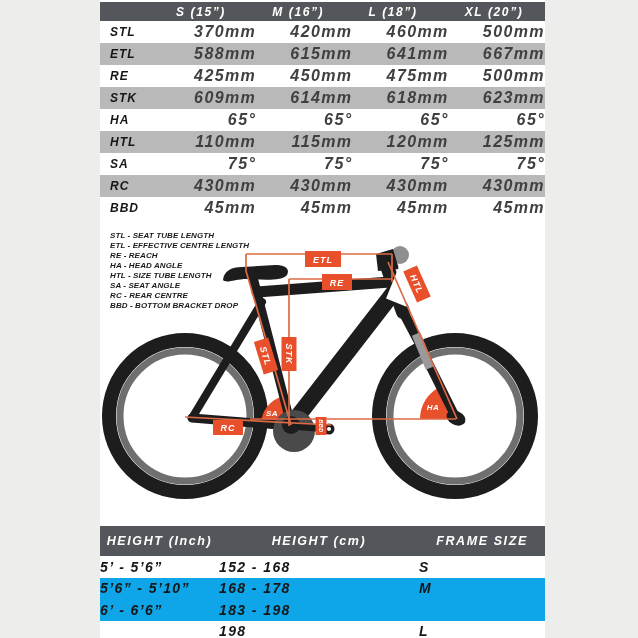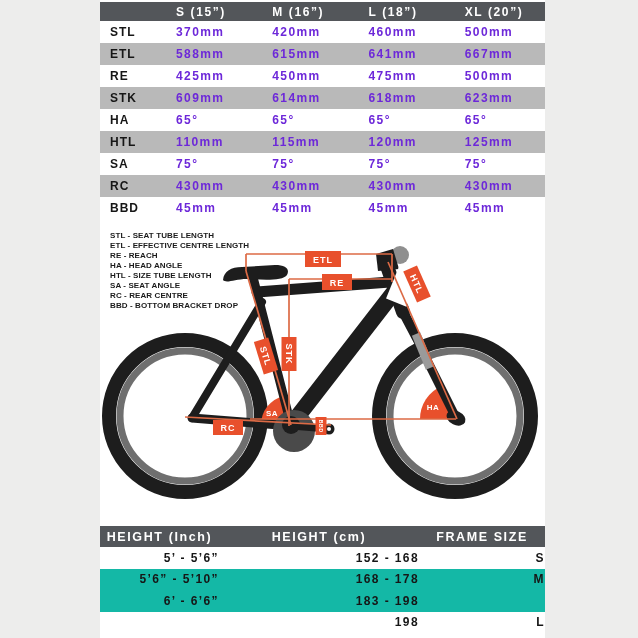--- a/index.html
+++ b/index.html
@@ -1,42 +1,42 @@
 <!DOCTYPE html>
 <html><head>
 <meta charset="utf-8">
 <style>
   html,body{margin:0;padding:0;width:638px;height:638px;overflow:hidden;
     background:#ededec;font-family:"Liberation Sans",sans-serif;}
-  .page{position:relative;width:638px;height:638px;}
+  .page{position:relative;width:638px;height:638px;font-style:italic;}
   .sheet{position:absolute;left:100px;top:0;width:445px;height:638px;background:#ffffff;overflow:hidden;}
 
   
   .geo-table{position:absolute;left:0;top:2px;width:445px;}
   .g-header{display:grid;grid-template-columns:60px repeat(4,1fr);height:19px;background:#53565a;align-items:center;}
   .g-hcell{color:#fff;font-weight:bold;font-size:12px;letter-spacing:1.6px;padding-left:16px;white-space:nowrap;}
   .g-row{display:grid;grid-template-columns:60px repeat(4,1fr);height:22px;align-items:center;background:#fff;}
   .g-row.stripe{background:#b9b9b9;}
   .g-label{font-weight:bold;font-size:12px;letter-spacing:1px;color:#161616;padding-left:10px;}
-  .g-val{font-weight:bold;font-size:12px;letter-spacing:1.4px;color:#6d28d9;padding-left:16px;white-space:nowrap;}
+  .g-val{font-weight:bold;font-size:16px;letter-spacing:1.4px;color:#404040;padding-left:16px;white-space:nowrap;text-align:right;}
 
   
   .legend{position:absolute;left:10px;top:231px;width:190px;}
   .legend-item{font-weight:bold;font-size:8px;line-height:10px;letter-spacing:0.1px;color:#1a1a1a;white-space:nowrap;}
 
   
   .bike{position:absolute;left:0;top:230px;width:445px;height:290px;}
 
   
   .size-table{position:absolute;left:0;top:526px;width:445px;}
-  .s-header{display:grid;grid-template-columns:119px 200px 126px;height:21px;background:#53565a;align-items:center;}
+  .s-header{display:grid;grid-template-columns:119px 200px 126px;height:30px;background:#53565a;align-items:center;}
   .s-hcell{color:#fff;font-weight:bold;font-size:12.5px;letter-spacing:1.6px;text-align:center;white-space:nowrap;}
   .s-row{display:grid;grid-template-columns:119px 200px 126px;height:21.5px;align-items:center;background:#fff;}
-  .s-row.stripe{background:#14b8a6;}
-  .s-cell{font-weight:bold;font-size:12px;letter-spacing:1.4px;color:#161616;text-align:right;white-space:nowrap;}
+  .s-row.stripe{background:#0ea5e9;}
+  .s-cell{font-weight:bold;font-size:14px;letter-spacing:1.4px;color:#161616;text-align:left;white-space:nowrap;}
 </style>
 </head>
 <body>
 
 <div class="page">
   <div class="sheet">
 
     <div class="geo-table">
       <div class="g-header" id="geoHeader">
           <div class="g-label"></div>

